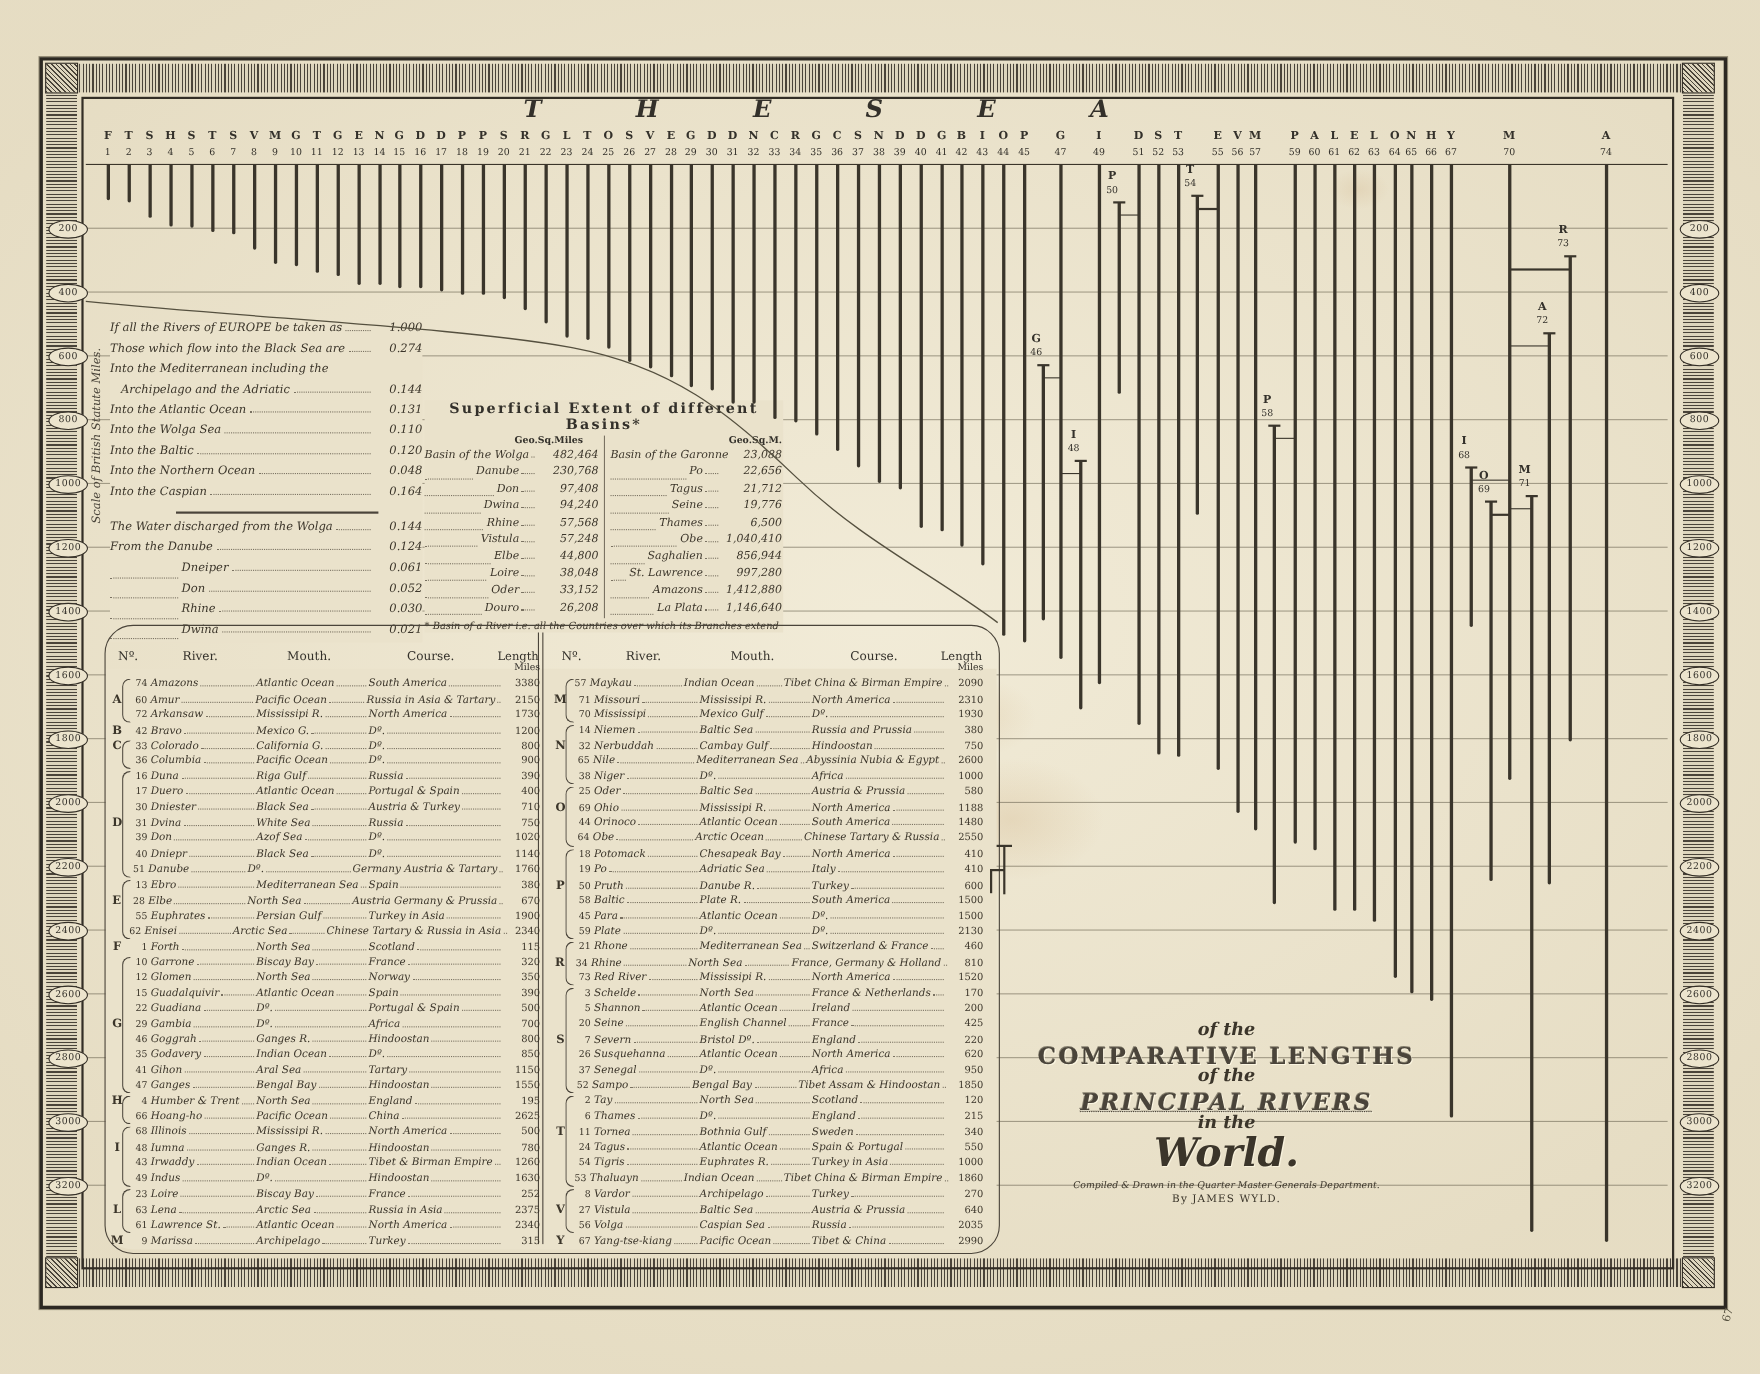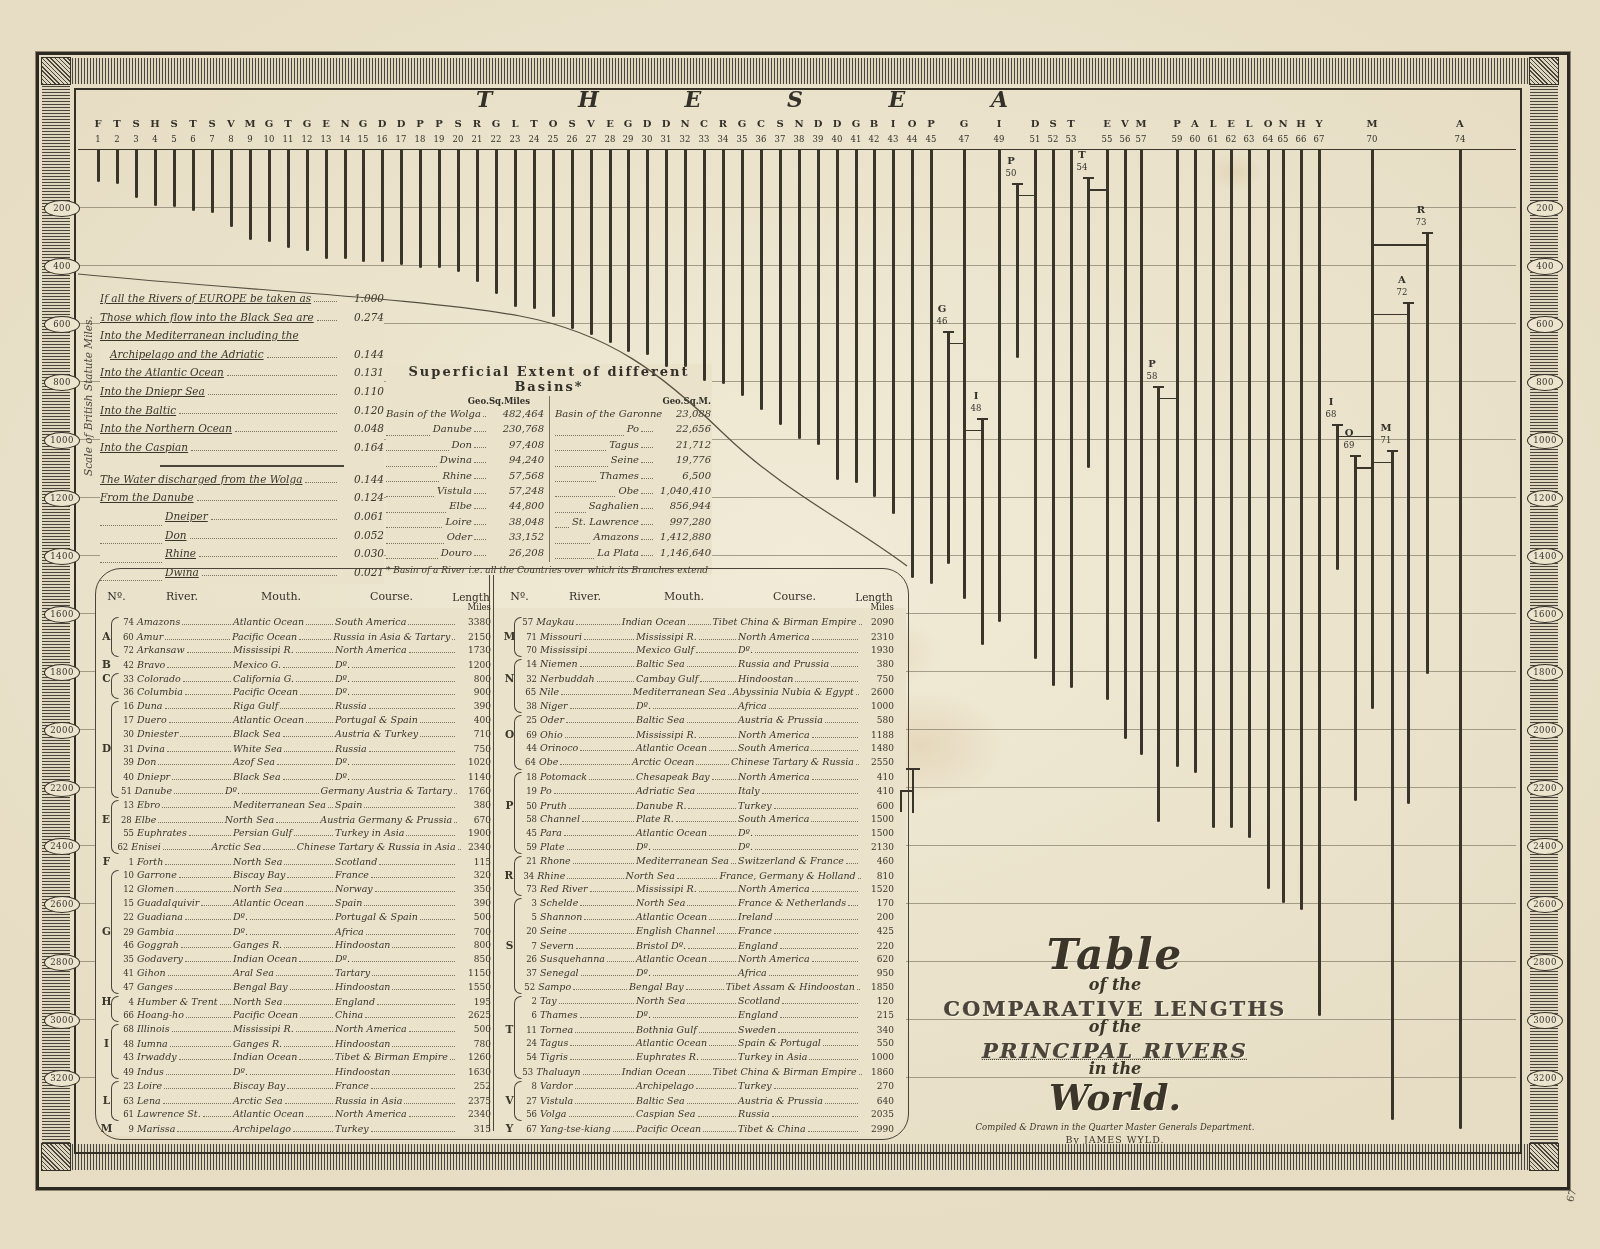--- a/index.html
+++ b/index.html
@@ -29,21 +29,21 @@
   .bar{position:absolute;width:3px;background:#3a352b;border-radius:0 0 2px 2px;}
   .bar-cap{position:absolute;height:2px;background:#3a352b;}
   .bar-conn{position:absolute;height:1.5px;background:#3a352b;}
   .bar-letter{position:absolute;font-size:10px;font-weight:bold;text-align:center;width:20px;color:#33302a;}
   .bar-number{position:absolute;font-size:8.5px;text-align:center;width:20px;color:#33302a;}
   .curve-svg{position:absolute;left:0;top:0;pointer-events:none;}
   .scale-caption{position:absolute;left:82px;top:296px;font-size:10.5px;font-style:italic;color:#4a443a;writing-mode:vertical-rl;transform:rotate(180deg);height:200px;text-align:center;}
   
   .block{position:absolute;background:#eae2cb;}
   .eu-row{display:flex;align-items:baseline;height:18.6px;font-size:10.5px;font-style:italic;}
-  .eu-row .lbl{white-space:nowrap;text-decoration:underline;}
+  .eu-row .lbl{white-space:nowrap;}
   .eu-row .ld{flex:1;border-bottom:1px dotted #7a7262;margin:0 3px 3px 3px;min-width:4px;}
   .eu-row .val{width:44px;text-align:right;white-space:nowrap;}
   .eu-row .pre{width:62px;border-bottom:1px dotted #7a7262;margin:0 3px 3px 0;align-self:flex-end;}
   .eu-div{height:1.5px;background:#4a443a;margin:6px 40px 6px 60px;}
   .sup-title{font-size:13px;font-weight:bold;letter-spacing:2px;text-align:center;color:#33302a;margin-bottom:2px;}
   .sup-cols{display:flex;}
   .sup-col{position:relative;}
   .sup-head{font-size:8.5px;font-weight:bold;text-align:right;height:12px;color:#33302a;}
   .sup-row{display:flex;align-items:baseline;height:15.4px;font-size:10px;font-style:italic;}
   .sup-row .pre{flex:1;border-bottom:1px dotted #7a7262;margin:0 3px 3px 0;align-self:flex-end;min-width:4px;}
@@ -132,21 +132,21 @@
         <span class="lbl" style="padding-left:10px">Archipelago and the Adriatic</span>
         <span class="ld"></span>
         <span class="val">0.144</span>
       </div>
       <div class="eu-row">
         <span class="lbl">Into the Atlantic Ocean</span>
         <span class="ld"></span>
         <span class="val">0.131</span>
       </div>
       <div class="eu-row">
-        <span class="lbl">Into the Dniepr Sea</span>
+        <span class="lbl">Into the Wolga Sea</span>
         <span class="ld"></span>
         <span class="val">0.110</span>
       </div>
       <div class="eu-row">
         <span class="lbl">Into the Baltic</span>
         <span class="ld"></span>
         <span class="val">0.120</span>
       </div>
       <div class="eu-row">
         <span class="lbl">Into the Northern Ocean</span>
@@ -1225,21 +1225,21 @@
           <span class="c-course">
             <span class="t">Turkey</span>
             <span class="ld"></span>
           </span>
           <span class="c-len">600</span>
         </div>
         <div class="ref-row">
           <span class="c-letter"></span>
           <span class="c-no">58</span>
           <span class="c-river">
-            <span class="t">Channel</span>
+            <span class="t">Baltic</span>
             <span class="ld"></span>
           </span>
           <span class="c-mouth">
             <span class="t">Plate R.</span>
             <span class="ld"></span>
           </span>
           <span class="c-course">
             <span class="t">South America</span>
             <span class="ld"></span>
           </span>
@@ -1885,21 +1885,20 @@
   <div class="junction-note">
     <div class="j-sym">
       <div class="m"></div>
         <div class="cap"></div>
         <div class="l"></div>
         <div class="h"></div>
     </div>
   </div>
 
   <div class="cartouche">
-    <div class="t-table">Table</div>
     <div class="t-ofthe">of the</div>
     <div class="t-comp">COMPARATIVE LENGTHS</div>
     <div class="t-ofthe">of the</div>
     <div class="t-princ">PRINCIPAL RIVERS</div>
     <div class="t-ofthe">in the</div>
     <div class="t-world">World.</div>
     <div class="t-credit">Compiled &amp; Drawn in the Quarter Master Generals Department.</div>
     <div class="t-byline">By JAMES WYLD.</div>
   </div>
 

